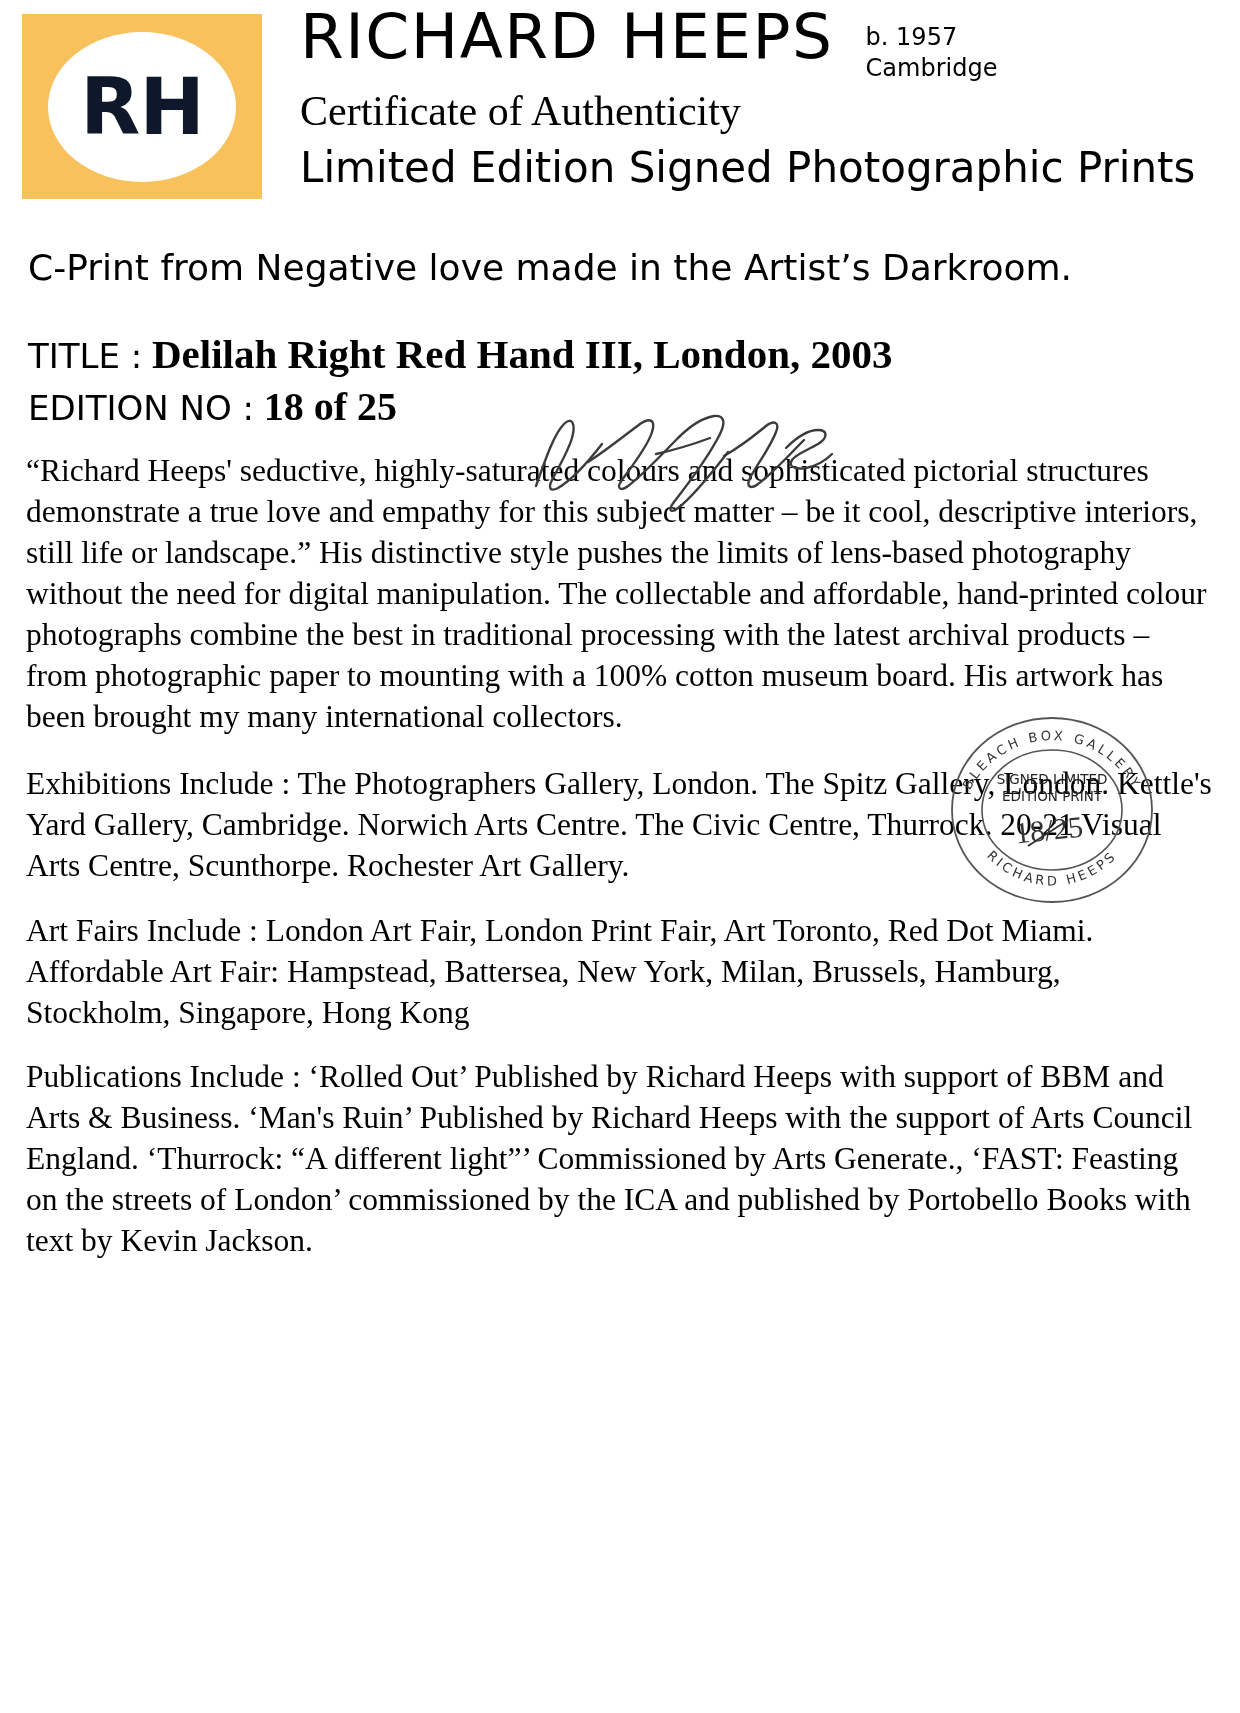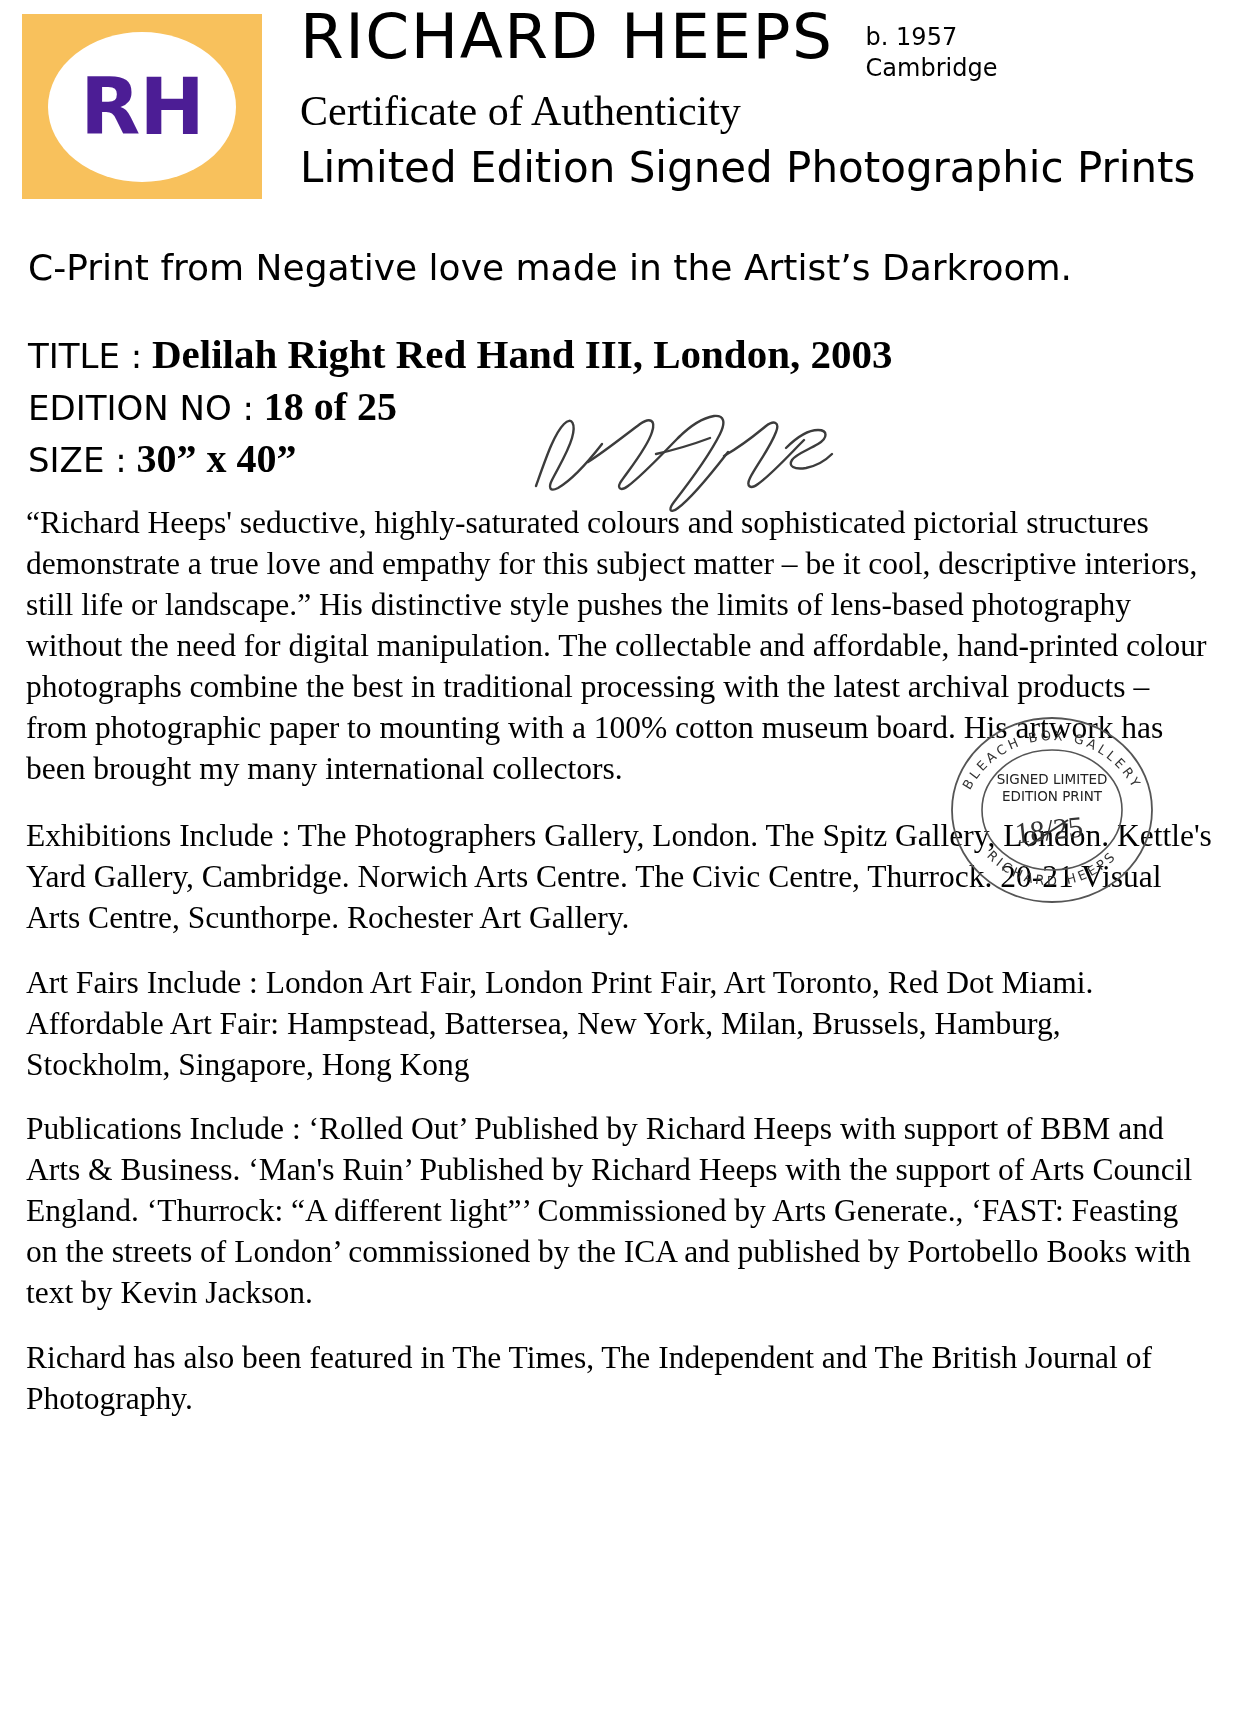--- a/index.html
+++ b/index.html
@@ -49,21 +49,21 @@
     background: #ffffff;
     display: flex;
     align-items: center;
     justify-content: center;
   }
   .logo-text {
     font-family: "DejaVu Sans", sans-serif;
     font-weight: bold;
     font-size: 78px;
     letter-spacing: -1px;
-    color: #4c1d95;
+    color: #0f172a;
     line-height: 1;
   }
   .title-block {
     position: absolute;
     left: 300px;
     top: 0;
     width: 920px;
   }
   .artist-line {
     display: flex;
@@ -198,24 +198,20 @@
     <div class="detail-row">
       <span class="detail-label">TITLE :</span>
       <span class="detail-value title-value">Delilah Right Red Hand III, London, 2003</span>
     </div>
 
     <div class="detail-row">
       <span class="detail-label">EDITION NO :</span>
       <span class="detail-value">18 of 25</span>
     </div>
 
-    <div class="detail-row">
-      <span class="detail-label">SIZE   :</span>
-      <span class="detail-value">30” x 40”</span>
-    </div>
 
 
     <svg class="signature" viewBox="0 0 320 110" xmlns="http://www.w3.org/2000/svg">
       <g fill="none" stroke="#3c3c3c" stroke-width="2.4" stroke-linecap="round" stroke-linejoin="round">
         <path d="M8 78 C 18 50, 26 26, 36 16 C 44 8, 48 16, 44 30 C 40 44, 30 60, 24 72 C 20 80, 22 84, 30 80 C 44 72, 60 54, 74 36"></path>
         <path d="M60 54 C 76 44, 96 28, 112 16 C 122 9, 128 12, 124 24 C 120 38, 104 58, 94 72 C 88 80, 92 84, 100 78 C 116 66, 136 44, 152 28"></path>
         <path d="M128 46 C 146 42, 166 36, 182 30"></path>
         <path d="M150 30 C 160 20, 174 10, 186 8 C 196 7, 198 14, 192 26 C 182 46, 160 76, 146 94 C 140 102, 142 106, 150 100 C 166 88, 186 62, 200 44"></path>
         <path d="M196 48 C 210 40, 226 28, 238 18 C 246 12, 252 14, 248 24 C 242 40, 228 58, 222 70 C 218 78, 222 82, 230 76 C 244 66, 262 46, 276 32"></path>
         <path d="M258 40 C 268 30, 280 22, 290 22 C 300 22, 300 30, 290 36 C 280 42, 268 46, 264 52 C 260 58, 266 62, 278 60 C 288 58, 298 52, 304 46"></path>
@@ -241,16 +237,15 @@
       <line x1="86" y1="148" x2="126" y2="122" stroke="#333" stroke-width="2"></line>
     </svg>
 
   </div>
 
   <div class="body-copy">
     <p class="para">“Richard Heeps' seductive, highly-saturated colours and sophisticated pictorial structures demonstrate a true love and empathy for this subject matter – be it cool, descriptive interiors, still life or landscape.” His distinctive style pushes the limits of lens-based photography without the need for digital manipulation. The collectable and affordable, hand-printed colour photographs combine the best in traditional processing with the latest archival products – from photographic paper to mounting with a 100% cotton museum board. His artwork has been brought my many international collectors.</p>
     <p class="para tight">Exhibitions Include : The Photographers Gallery, London. The Spitz Gallery, London. Kettle's Yard Gallery, Cambridge. Norwich Arts Centre. The Civic Centre, Thurrock. 20-21 Visual Arts Centre, Scunthorpe. Rochester Art Gallery.</p>
     <p class="para tight">Art Fairs Include : London Art Fair, London Print Fair, Art Toronto, Red Dot Miami. Affordable Art Fair: Hampstead, Battersea, New York, Milan, Brussels, Hamburg, Stockholm, Singapore, Hong Kong</p>
     <p class="para tight"> Publications Include : ‘Rolled Out’ Published by Richard Heeps with support of BBM and Arts &amp; Business. ‘Man's Ruin’ Published by Richard Heeps with the support of Arts Council England. ‘Thurrock: “A different light”’ Commissioned by Arts Generate., ‘FAST: Feasting on the streets of London’ commissioned by the ICA and published by Portobello Books with text by Kevin Jackson.</p>
-    <p class="para last">Richard has also been featured in The Times, The Independent and The British Journal of Photography.</p>
   </div>
 
 </div>
 
 </body></html>

